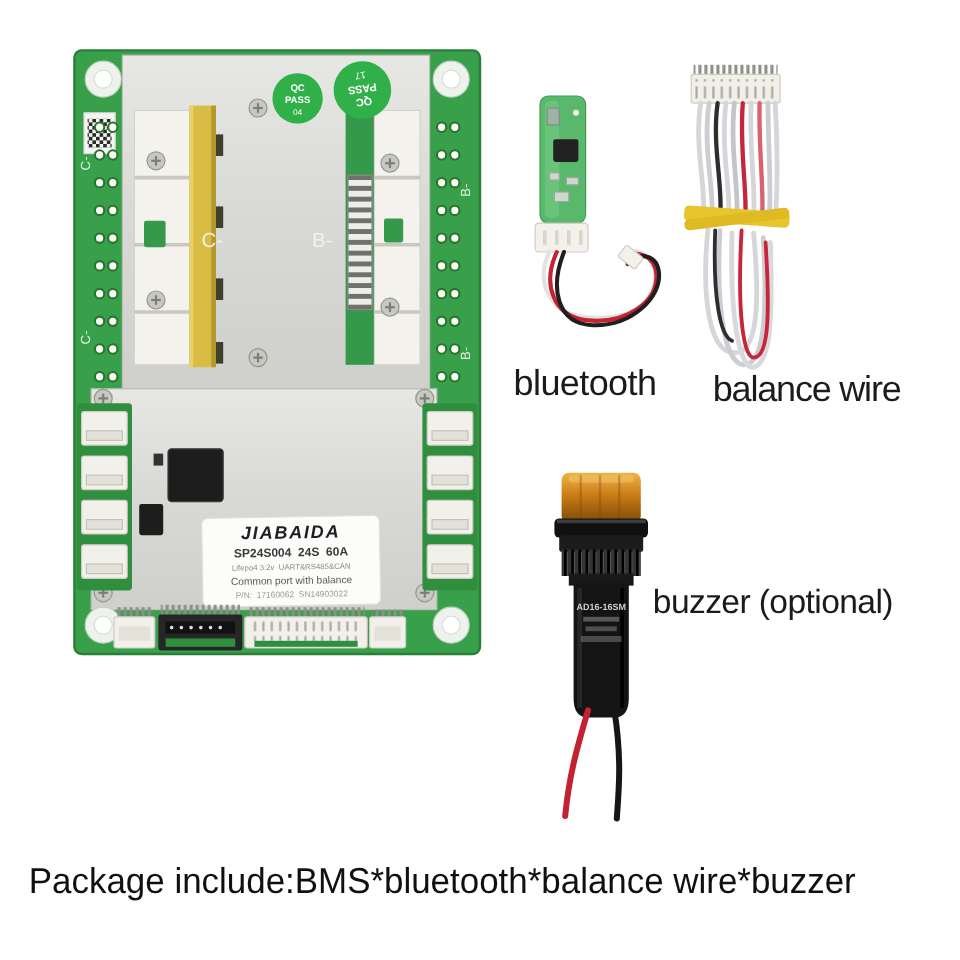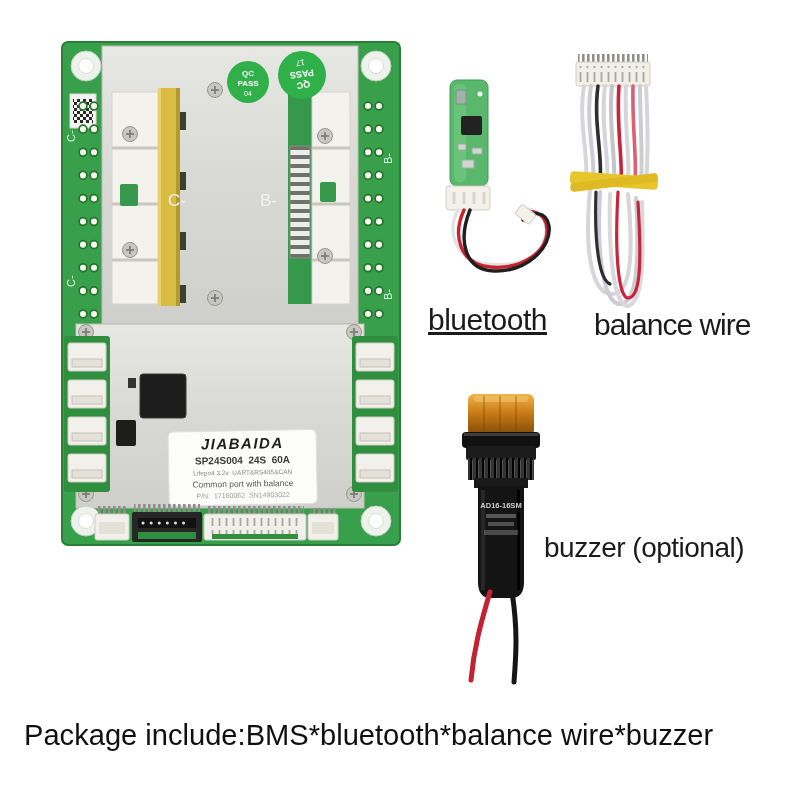--- a/index.html
+++ b/index.html
@@ -2,23 +2,23 @@
 <html><head>
 <meta charset="utf-8">
 <style>
   html,body{margin:0;padding:0;background:#fff;}
   .stage{position:relative;width:800px;height:800px;background:#ffffff;overflow:hidden;
          font-family:"Liberation Sans", sans-serif;}
   .abs{position:absolute;}
   svg{display:block;overflow:visible;}
   svg text{white-space:pre;font-family:"Liberation Sans", sans-serif;}
   .caption{position:absolute;color:#1b1b1b;white-space:nowrap;}
-  #cap-bluetooth{left:428px;top:303px;font-size:30px;letter-spacing:-0.5px;text-decoration:underline;}
+  #cap-bluetooth{left:428px;top:303px;font-size:30px;letter-spacing:-0.5px;}
   #cap-balance{left:594px;top:308px;font-size:30px;letter-spacing:-1px;text-align:center;}
-  #cap-buzzer{left:544px;top:532px;font-size:28px;letter-spacing:-0.5px;}
+  #cap-buzzer{left:544px;top:486px;font-size:28px;letter-spacing:-0.5px;}
   #package-line{left:24px;top:718px;font-size:30px;color:#101010;
                 transform:scaleX(0.97);transform-origin:left top;letter-spacing:0;}
 </style>
 </head>
 <body>
 
 <div class="stage">
 
   <svg class="abs" style="left:62px;top:42px" width="338" height="503" viewBox="0 0 338 503">
     <defs>

